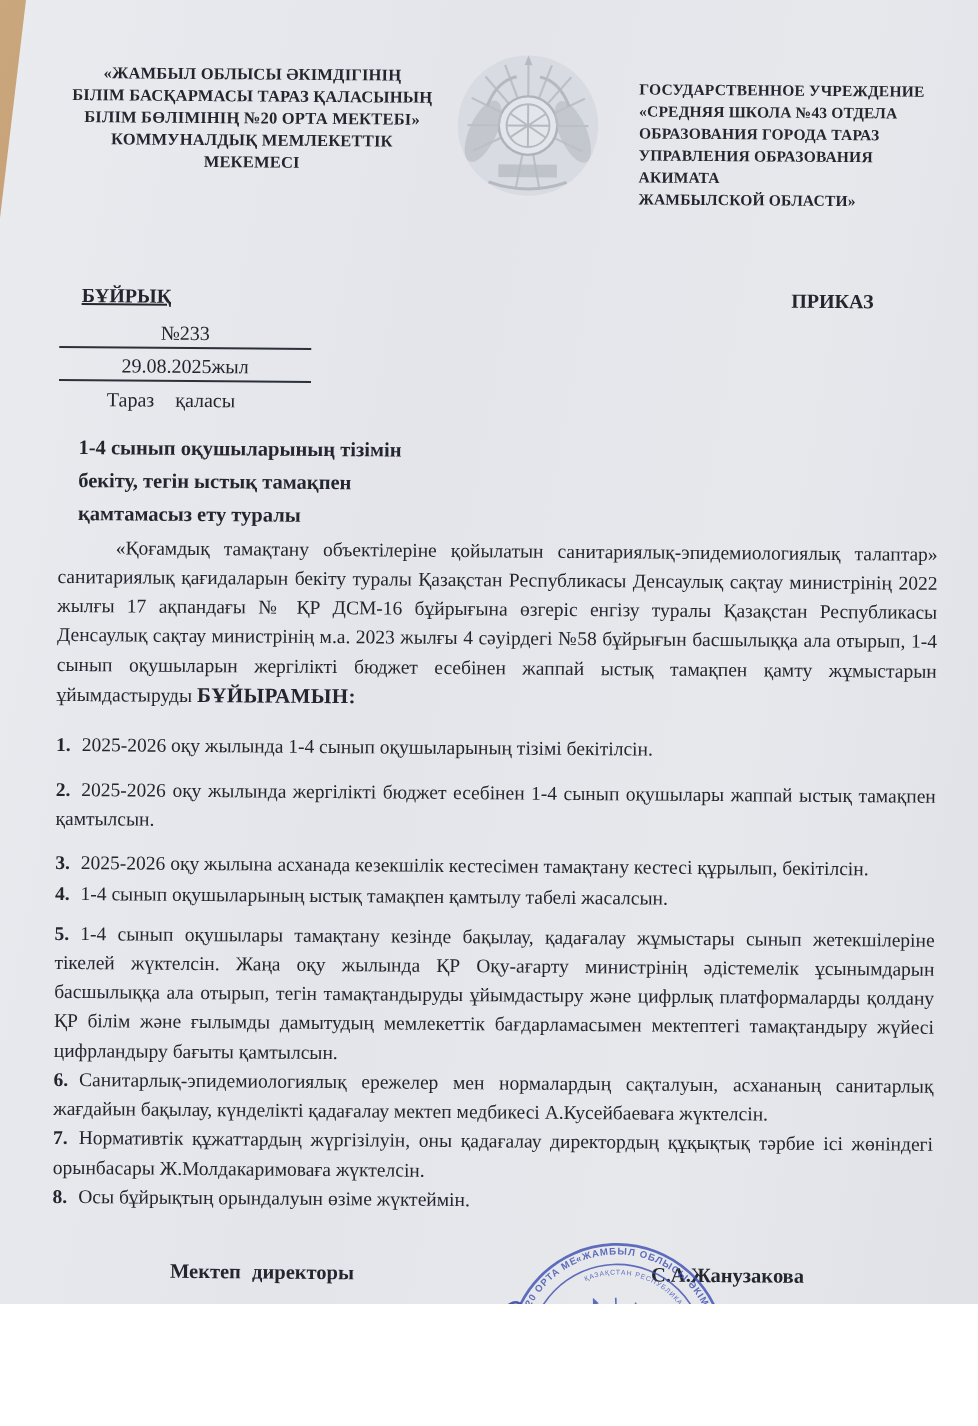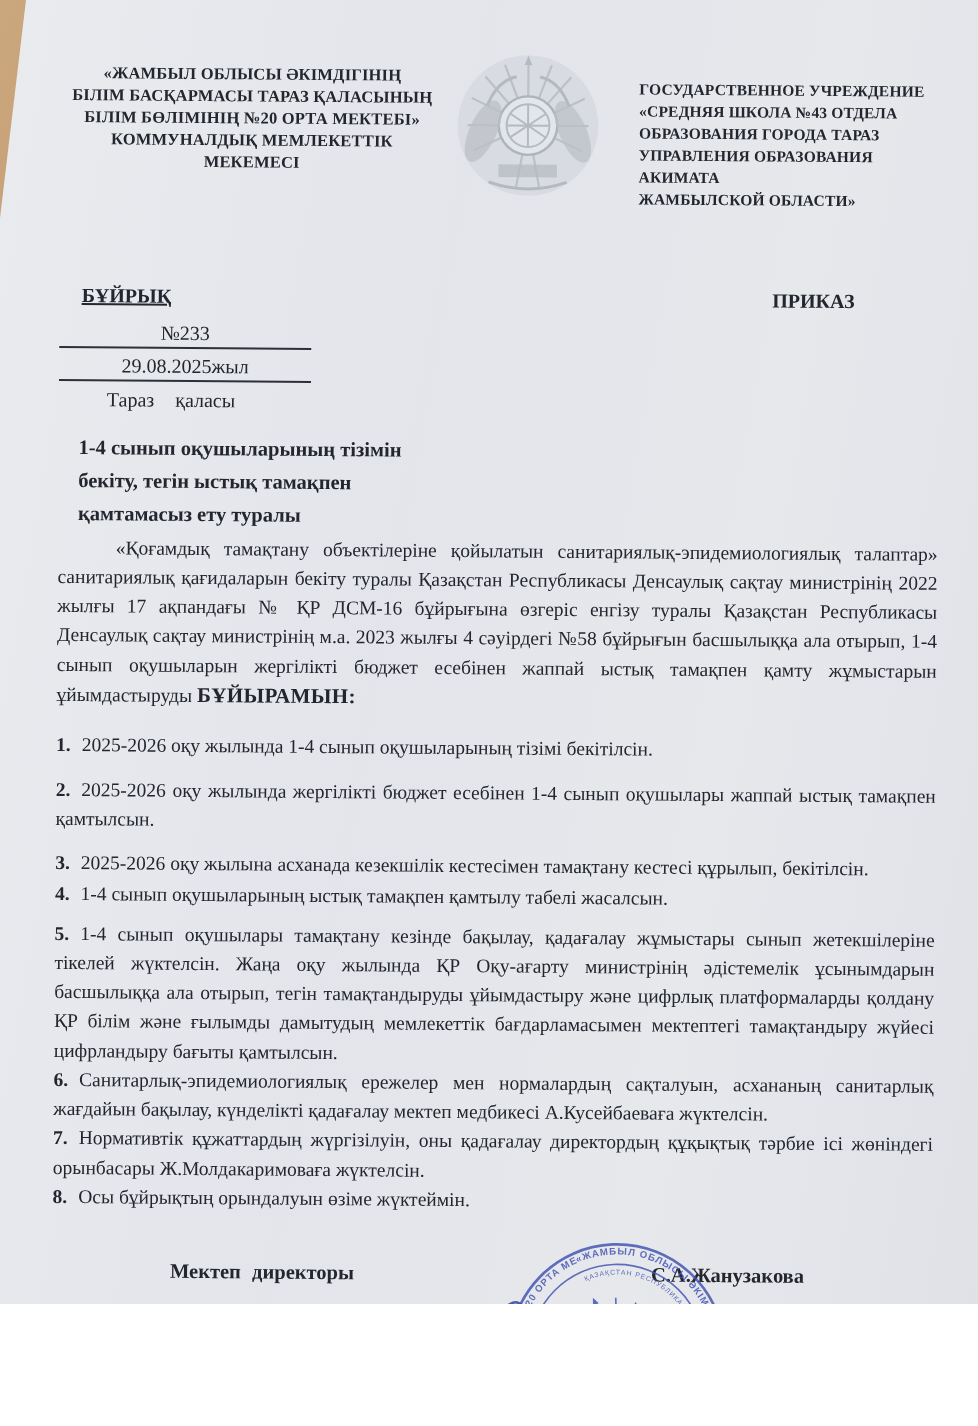--- a/index.html
+++ b/index.html
@@ -29,21 +29,21 @@
   }
   .hdr-emblem{width:170px;display:flex;justify-content:center;margin-top:-8px;}
   .hdr-right{
     flex:1;font-weight:bold;font-size:15.5px;line-height:1.42;
     margin-top:22px;padding-left:26px;letter-spacing:.2px;
   }
   
   .order-row{display:flex;justify-content:space-between;margin-top:78px;
     font-weight:bold;font-size:20px;}
   .order-kk{margin-left:22px;text-decoration:underline;}
-  .order-ru{margin-right:85px;}
+  .order-ru{margin-right:66px;}
   
   .meta{margin-top:14px;font-size:20px;}
   .meta .uline{
     display:block;width:252px;text-align:center;
     border-bottom:2px solid #2c3039;padding-bottom:2px;margin-top:6px;
   }
   .meta .city{display:block;margin:7px 0 0 48px;word-spacing:16px;}
   
   .subject{margin-top:20px;font-weight:bold;font-size:20.5px;line-height:1.62;
     margin-left:20px;}

